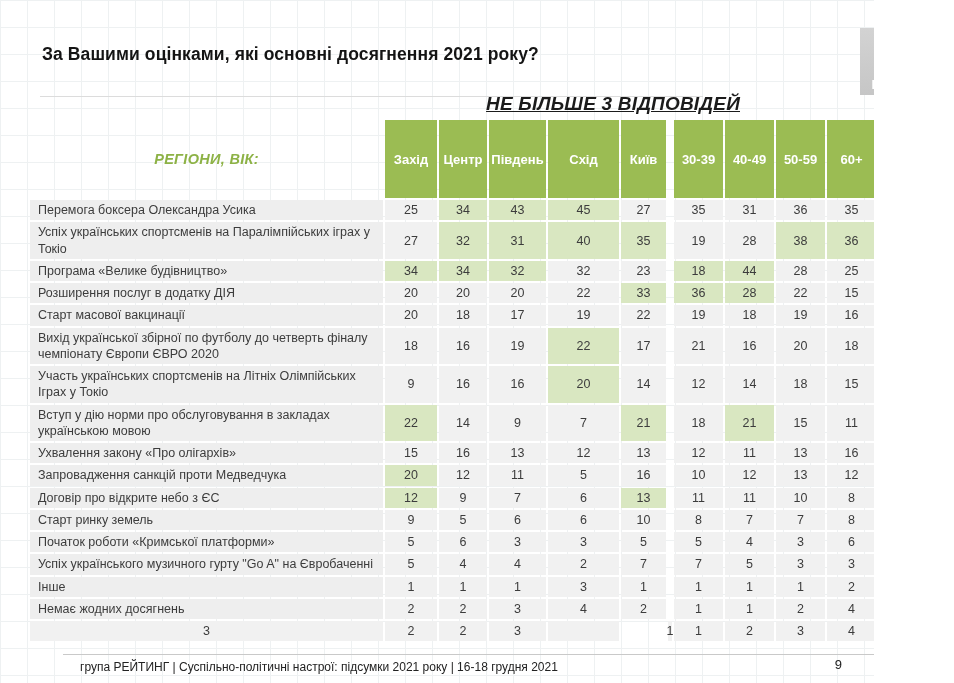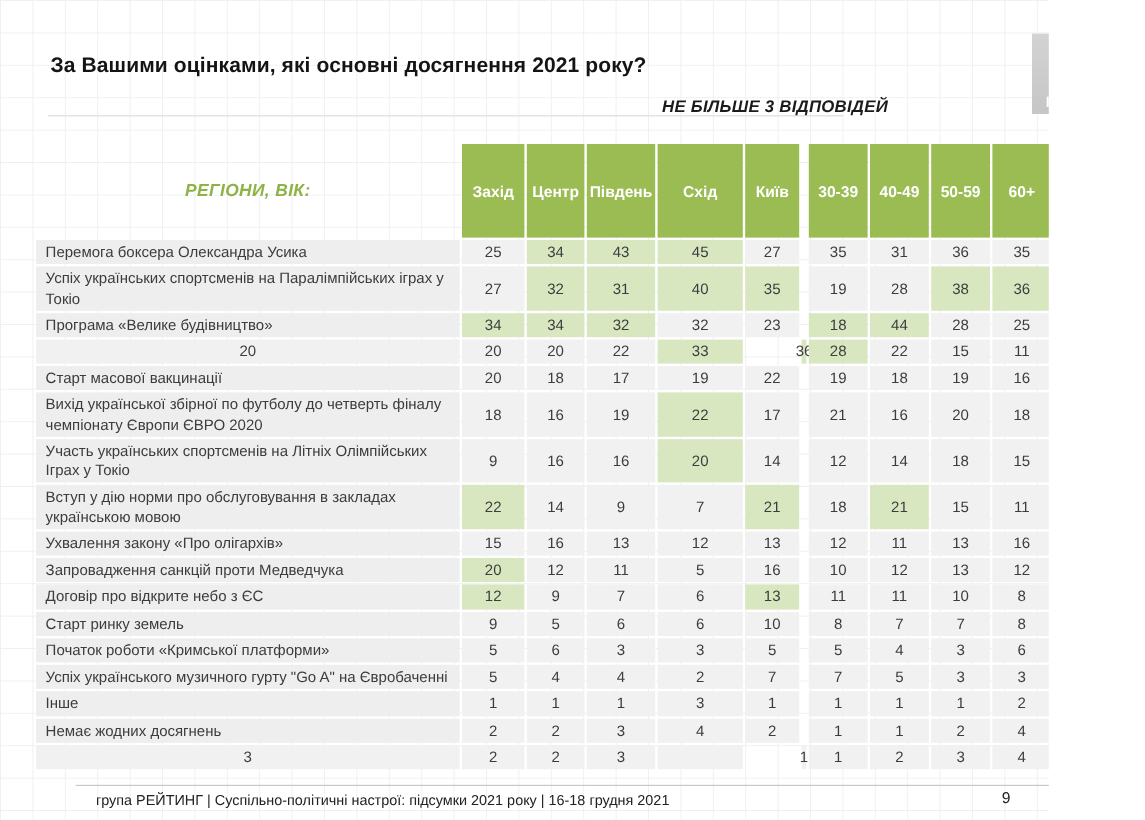--- a/index.html
+++ b/index.html
@@ -13,22 +13,22 @@
     font-family:"Liberation Sans", sans-serif;
   }
   .title{
     position:absolute;left:42px;top:44px;width:760px;
     font-size:17.5px;font-weight:bold;color:#141414;letter-spacing:0.1px;
   }
   .title-rule{
     position:absolute;left:40px;top:96px;width:663px;height:1px;background:#dcdcdc;
   }
   .note{
-    position:absolute;top:80px;right:134px;
-    font-size:14px;font-style:italic;font-weight:600;color:#1b1b1b;letter-spacing:0.2px;
+    position:absolute;top:93px;right:134px;
+    font-size:19px;font-style:italic;font-weight:600;color:#1b1b1b;letter-spacing:0.2px;text-decoration:underline;
   }
   .logo{
     position:absolute;left:860px;top:28px;width:85px;height:67px;
     background:linear-gradient(#d3d3d3,#c6c6c6);
     display:flex;align-items:flex-end;justify-content:center;
     padding-bottom:3px;box-sizing:border-box;
   }
   .logo-text{
     color:#ffffff;font-weight:bold;font-size:12.5px;letter-spacing:1px;
   }
@@ -138,20 +138,21 @@
         <div class="v-cell">32</div>
         <div class="v-cell">23</div>
         <div class="gap-cell"></div>
         <div class="v-cell hl">18</div>
         <div class="v-cell hl">44</div>
         <div class="v-cell">28</div>
         <div class="v-cell">25</div>
         <div class="v-cell">21</div>
       </div>
       <div class="t-row">
+        <div class="label-cell">Розширення послуг в додатку ДІЯ</div>
         <div class="v-cell">20</div>
         <div class="v-cell">20</div>
         <div class="v-cell">20</div>
         <div class="v-cell">22</div>
         <div class="v-cell hl">33</div>
         <div class="gap-cell"></div>
         <div class="v-cell hl">36</div>
         <div class="v-cell hl">28</div>
         <div class="v-cell">22</div>
         <div class="v-cell">15</div>

